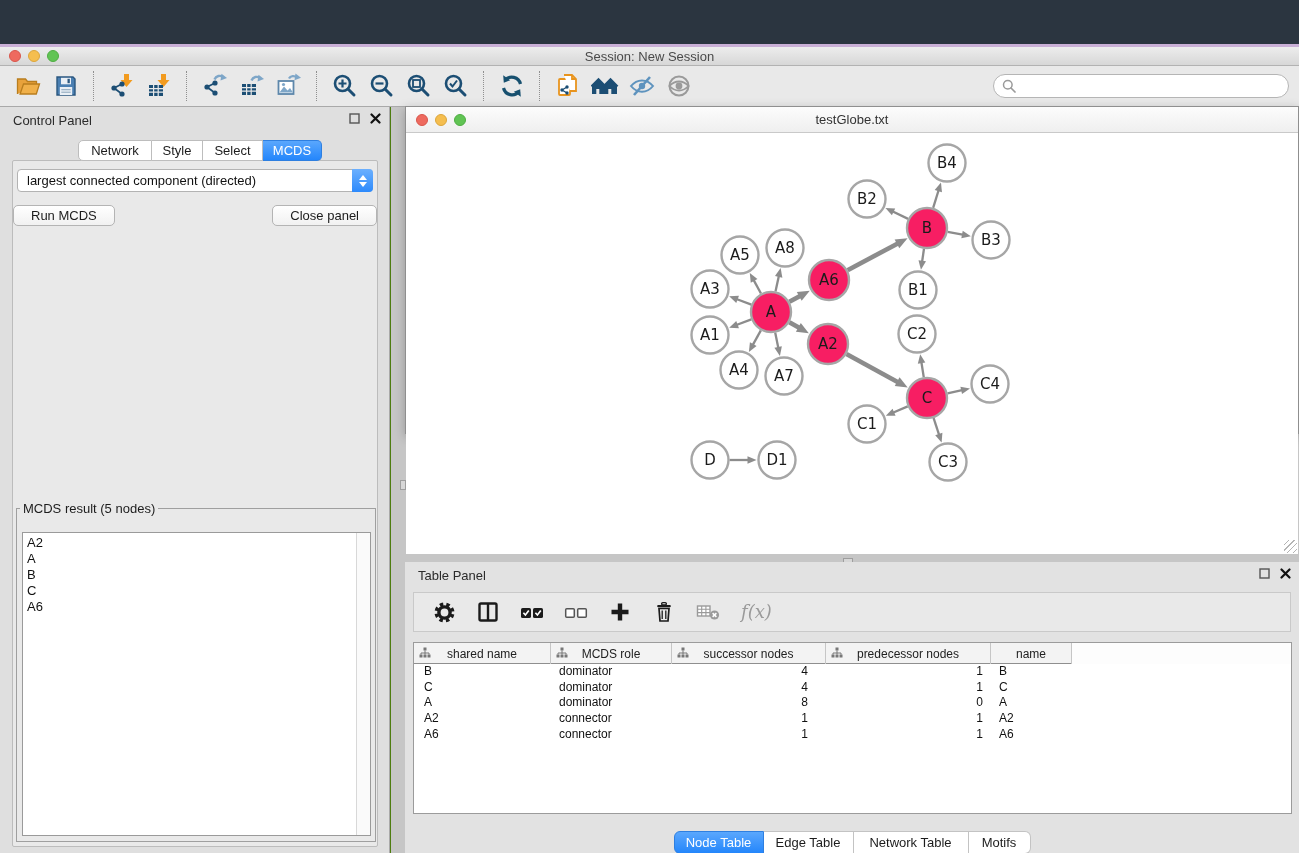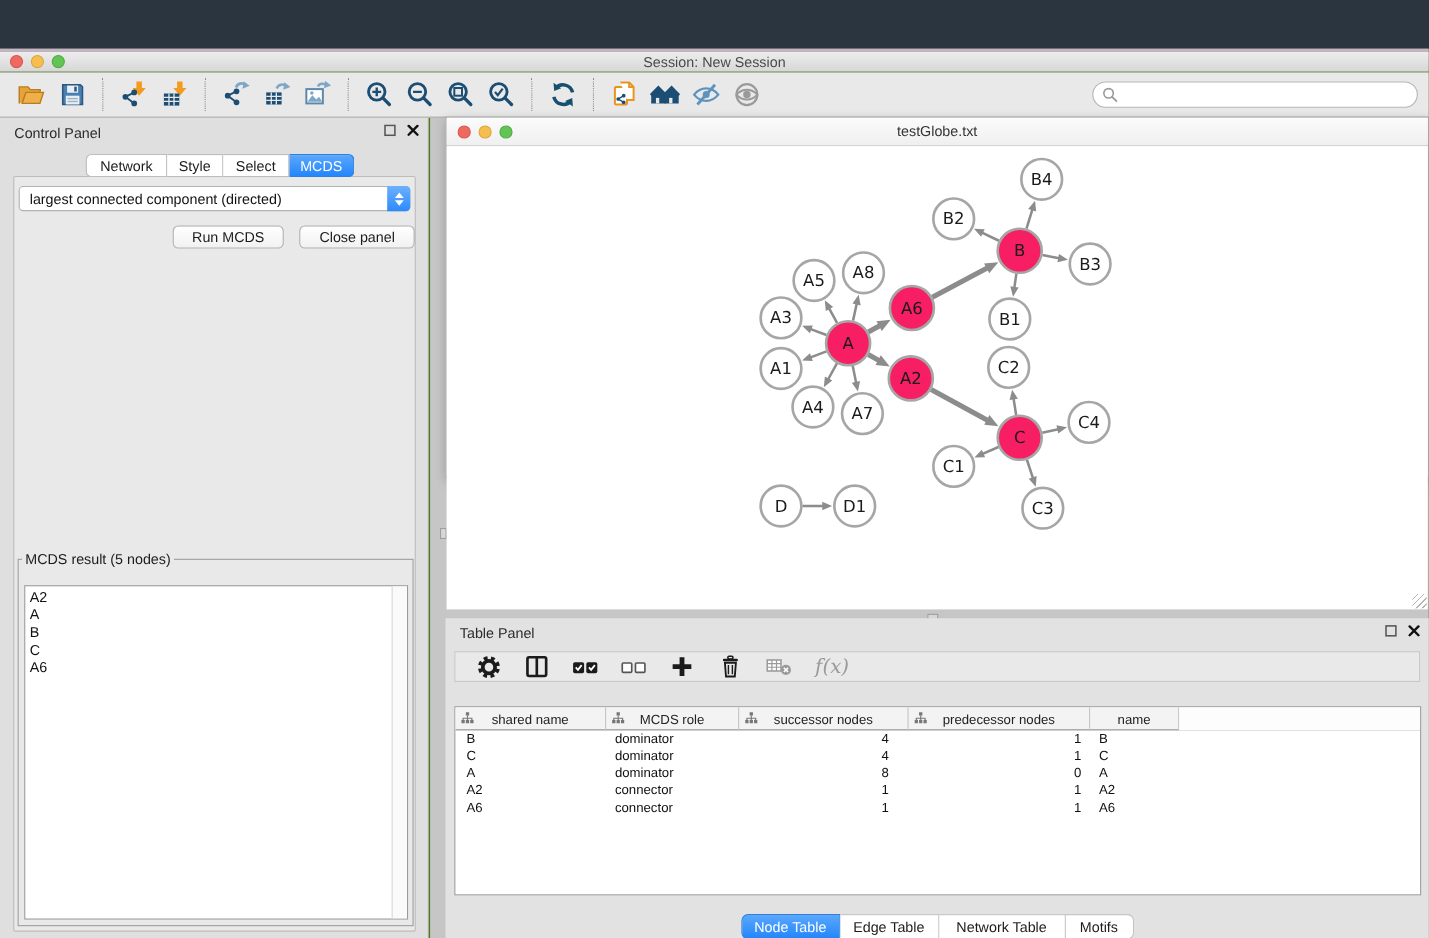--- a/index.html
+++ b/index.html
@@ -55,21 +55,21 @@
   .dropdown { position:relative; width:356px; height:23px; margin:8px auto 0 auto; background:#fff;
     border:1px solid #b3b3b3; border-radius:4px; display:flex; align-items:center; }
   .dropdown .dd-value { margin-left:9px; font-size:13px; color:#111; white-space:nowrap; }
   .dd-stepper { position:absolute; right:-1px; top:-1px; width:21px; height:23px; border-radius:0 4px 4px 0;
     background:linear-gradient(#6cb0fe,#2d8afc); display:flex; flex-direction:column;
     align-items:center; justify-content:center; gap:2px; }
   .tri-up { width:0; height:0; border-left:4px solid transparent; border-right:4px solid transparent;
     border-bottom:5px solid #fff; }
   .tri-down { width:0; height:0; border-left:4px solid transparent; border-right:4px solid transparent;
     border-top:5px solid #fff; }
-  .btn-row { display:flex; justify-content:flex-end; gap:14px; margin-top:13px; }
+  .btn-row { display:flex; justify-content:space-between; gap:14px; margin-top:13px; }
   .push-btn { height:21px; padding:0 17px; background:linear-gradient(#ffffff,#f1f1f1);
     border:1px solid #b4b4b4; border-radius:5px; font-size:13px; color:#1c1c1c;
     display:flex; align-items:center; }
   .mcds-fieldset { position:absolute; left:3px; right:1px; top:340px; bottom:4px;
     border:1px solid #9f9f9f; }
   .mcds-fieldset legend { font-size:13px; color:#1c1c1c; padding:0 3px; margin-left:3px; }
   .mcds-list { position:absolute; left:5px; right:4px; top:16px; bottom:5px; background:#fff;
     border:1px solid #9a9a9a; overflow:hidden; }
   .mcds-items { padding:2px 0 0 4px; }
   .mcds-item { font-size:13px; line-height:16px; color:#111; }
@@ -90,21 +90,21 @@
     border-bottom:1px solid #c9c9c9; }
   .nw-titlebar .lights { top:7px; left:10px; }
   .nw-titlebar .title { position:absolute; left:0; right:0; top:5px; text-align:center;
     font-size:13px; color:#333; }
   .nw-canvas { position:relative; width:892px; height:421px; background:#fff; }
   .nw-grip { position:absolute; right:1px; bottom:1px; width:13px; height:13px;
     background:repeating-linear-gradient(135deg,transparent 0 3px,#b4b4b4 3px 4px); }
 
   
   .table-panel { position:absolute; left:14px; right:0; top:455px; height:300px; background:#e2e2e2; }
-  .tp-toolbar { position:absolute; left:8px; right:8px; top:30px; height:28px; background:#e9e9e9;
+  .tp-toolbar { position:absolute; left:8px; right:8px; top:30px; height:40px; background:#e9e9e9;
     border:1px solid #c9c9c9; display:flex; align-items:center; gap:16px; padding:0 0 0 16px; }
   .tp-tool { width:28px; height:28px; display:flex; align-items:center; justify-content:center; }
   .tp-table { position:absolute; left:8px; right:7px; top:80px; height:172px; background:#fff;
     border:1px solid #9b9b9b; overflow:hidden; }
   .tp-thead { display:flex; height:21px; border-bottom:1px solid #8f8f8f; background:#f3f3f3; }
   .th { position:relative; height:21px; border-right:1px solid #c6c6c6; display:flex;
     align-items:center; justify-content:center; font-size:12px; color:#222; }
   .th .th-icon { position:absolute; left:5px; top:4px; }
   .th.filler { flex:1; background:#fdfdfd; border-right:none; }
   .tr { display:flex; height:15.7px; }

